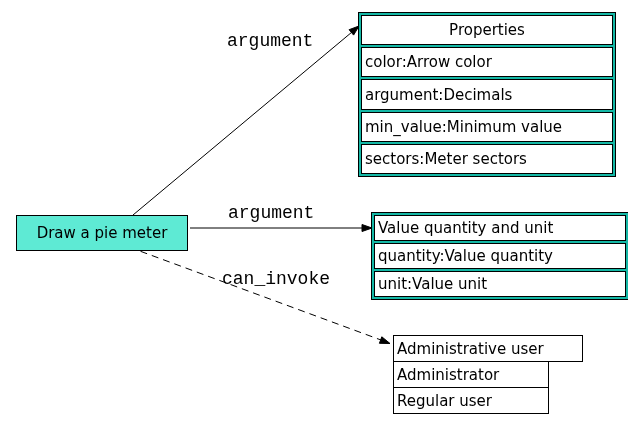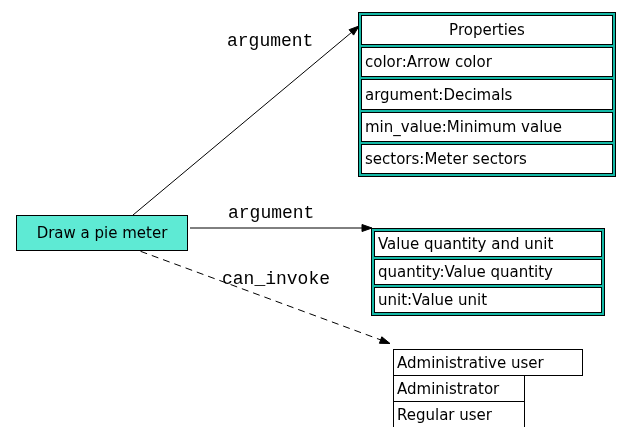--- a/index.html
+++ b/index.html
@@ -23,30 +23,30 @@
     background:#14b8a6; padding:2px; display:flex; flex-direction:column; gap:2px;
   }
   .gv-cell {
     border:1px solid #000; box-sizing:border-box; flex:1;
     font-size:15px; padding:0 3px; display:flex; align-items:center;
     white-space:nowrap; overflow:hidden; background:#fff;
   }
   .gv-cell.center { justify-content:center; }
 
   .props-table   { left:358px; top:12px;  width:258px; height:165px; }
-  .vqu-table     { left:371px; top:228px; width:234px; height:88px;  }
+  .vqu-table     { left:371px; top:212px; width:258px; height:88px;  }
 
   .admin-table { position:absolute; left:393px; top:335px; }
   .admin-cell {
     border:1px solid #000; box-sizing:border-box; height:27px;
     font-size:15px; padding:0 3px; display:flex; align-items:center;
-    white-space:nowrap; background:#fff;margin-top:14px;
+    white-space:nowrap; background:#fff;
   }
   .admin-header { width:190px; }
-  .admin-row    { width:132px; margin-top:-1px; }
+  .admin-row    { width:156px; margin-top:-1px; }
 
   .edge-label {
     position:absolute; font-family:Liberation Mono, monospace; font-size:18px;
     white-space:nowrap; background:transparent;
   }
   .lab-arg1 { left:227px; top:31px;  }
   .lab-arg2 { left:228px; top:203px; }
   .lab-inv  { left:222px; top:258px;margin-top:11px; }
 </style>
 </head>

